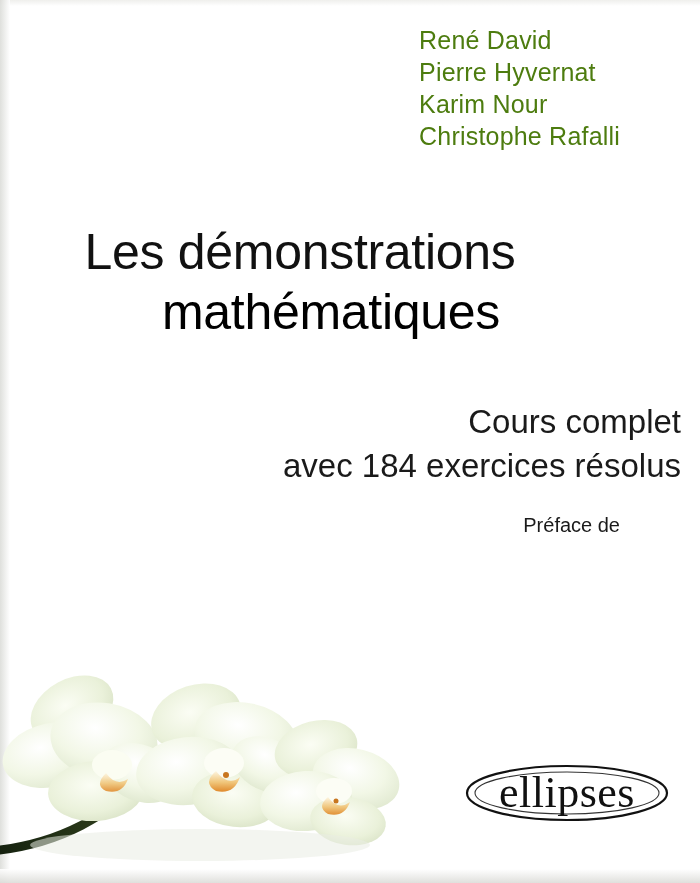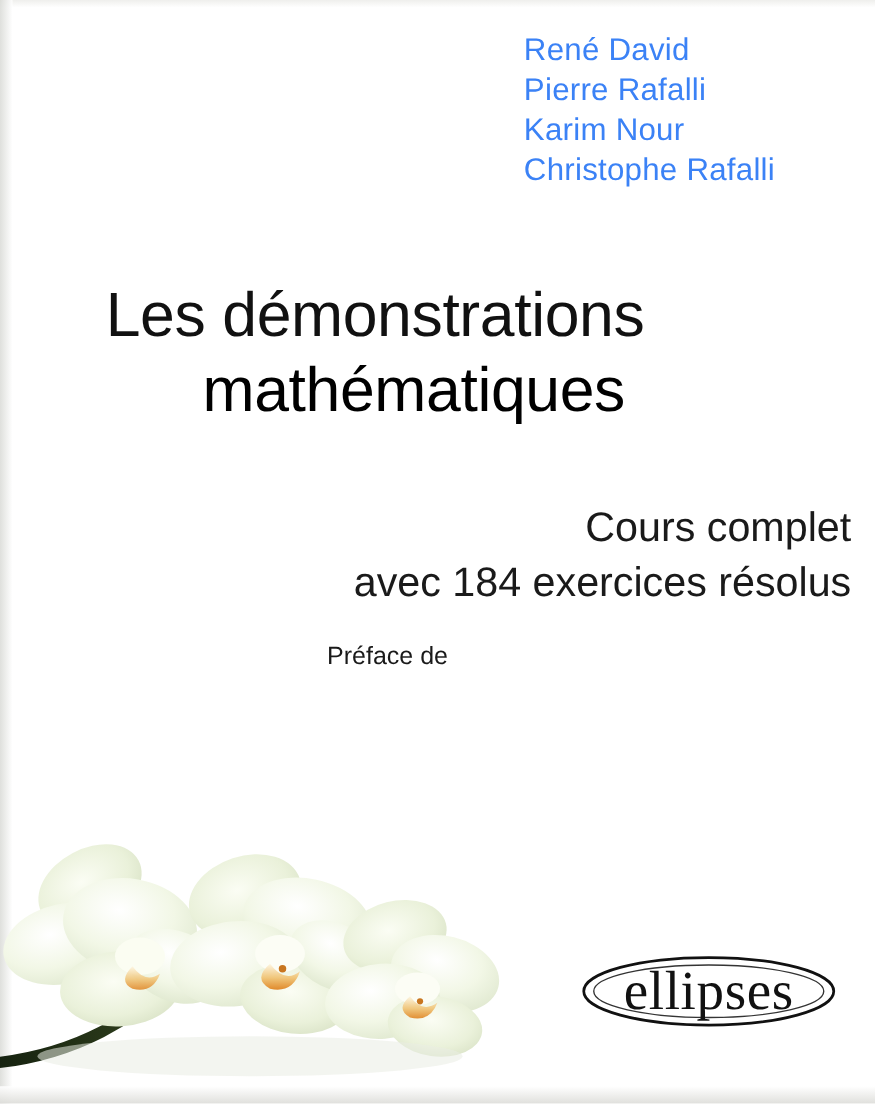--- a/index.html
+++ b/index.html
@@ -48,21 +48,21 @@
     left: 0;
     width: 660px;
     text-align: right;
     padding-right: 40px;
     box-sizing: border-box;
   }
   .authors .author {
     display: block;
     font-size: 25px;
     line-height: 32px;
-    color: #3b82f6;
+    color: #4d7c0f;
     letter-spacing: .2px;
     white-space: nowrap;
   }
   
   .authors-inner {
     display: inline-block;
     text-align: left;
   }
 
   
@@ -107,21 +107,21 @@
     line-height: 44px;
     color: #1a1a1a;
   }
 
   
   .preface {
     position: absolute;
     top: 512px;
     left: 0;
     width: 656px;
-    text-align: center;
+    text-align: right;
     padding-right: 36px;
     box-sizing: border-box;
   }
   .preface-label {
     display: block;
     font-size: 20px;
     line-height: 26px;
     color: #1a1a1a;
   }
   .preface-name {
@@ -163,21 +163,21 @@
 
 <div id="cover">
 
   <div class="edge-top"></div>
   <div class="edge-left"></div>
   <div class="edge-bottom"></div>
 
   <div class="authors">
     <span class="authors-inner">
       <span class="author">René David</span>
-      <span class="author">Pierre Rafalli</span>
+      <span class="author">Pierre Hyvernat</span>
       <span class="author">Karim Nour</span>
       <span class="author">Christophe Rafalli</span>
     </span>
   </div>
 
   <div class="title">
     <span class="title-line1">Les démonstrations</span>
     <span class="title-line2">mathématiques</span>
   </div>
 

